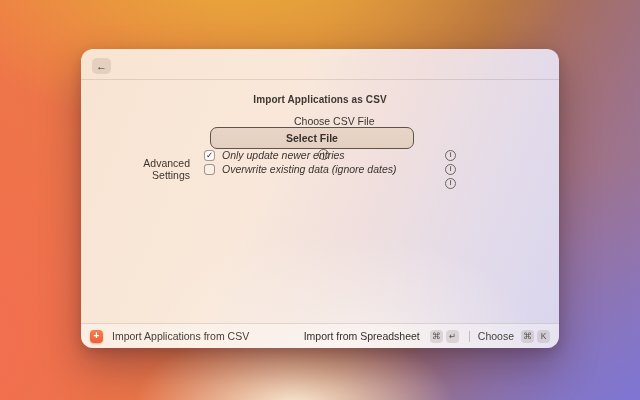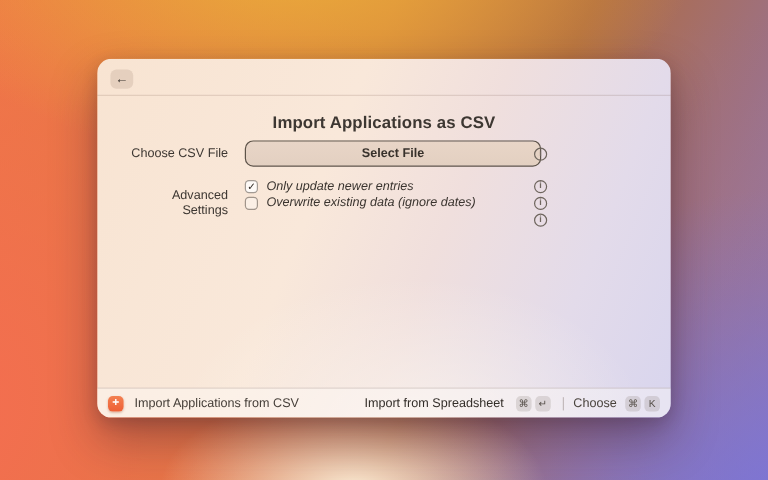--- a/index.html
+++ b/index.html
@@ -30,31 +30,31 @@
     border-bottom:1px solid rgba(103,69,52,.15); }
   .back-button {
     position:absolute; left:11px; top:9px; width:19px; height:16px;
     border-radius:5px; background:rgba(104,72,55,.13);
     display:flex; align-items:center; justify-content:center;
     color:#38322d; font-size:11px; line-height:1; cursor:default;
   }
 
   .page-title {
     position:absolute; top:45px; left:0; right:0; text-align:center;
-    font-size:14px; font-weight:bold; color:#3d3732; letter-spacing:.1px;
+    font-size:10px; font-weight:bold; color:#3d3732; letter-spacing:.1px;
   }
 
   .form-row { position:absolute; left:0; width:100%; display:flex; align-items:center; }
   .col-label { width:109px; flex:none; text-align:right; font-size:10.5px; color:#3c3631; }
   .col-control { margin-left:14px; width:234px; flex:none; }
   .col-info { margin-left:7px; flex:none; display:flex; align-items:center; }
 
-  .row-file { top:66px; height:26px; }
+  .row-file { top:66px; height:26px;flex-direction:column; }
   .select-file-button {
-    width:247px; height:22px; border-radius:7px;
+    width:204px; height:22px; border-radius:7px;
     border:1px solid #5d5349; background:linear-gradient(#e8d5c7,#e3d0c1);
     font-family:inherit; font-size:10.5px; font-weight:bold; color:#37312b;
     display:flex; align-items:center; justify-content:center; cursor:default;
   }
 
   .info-icon {
     width:11px; height:11px; border-radius:50%;
     border:1px solid #6e655d; color:#6e655d;
     display:flex; align-items:center; justify-content:center;
     font-size:7.5px; line-height:1; font-weight:bold;

